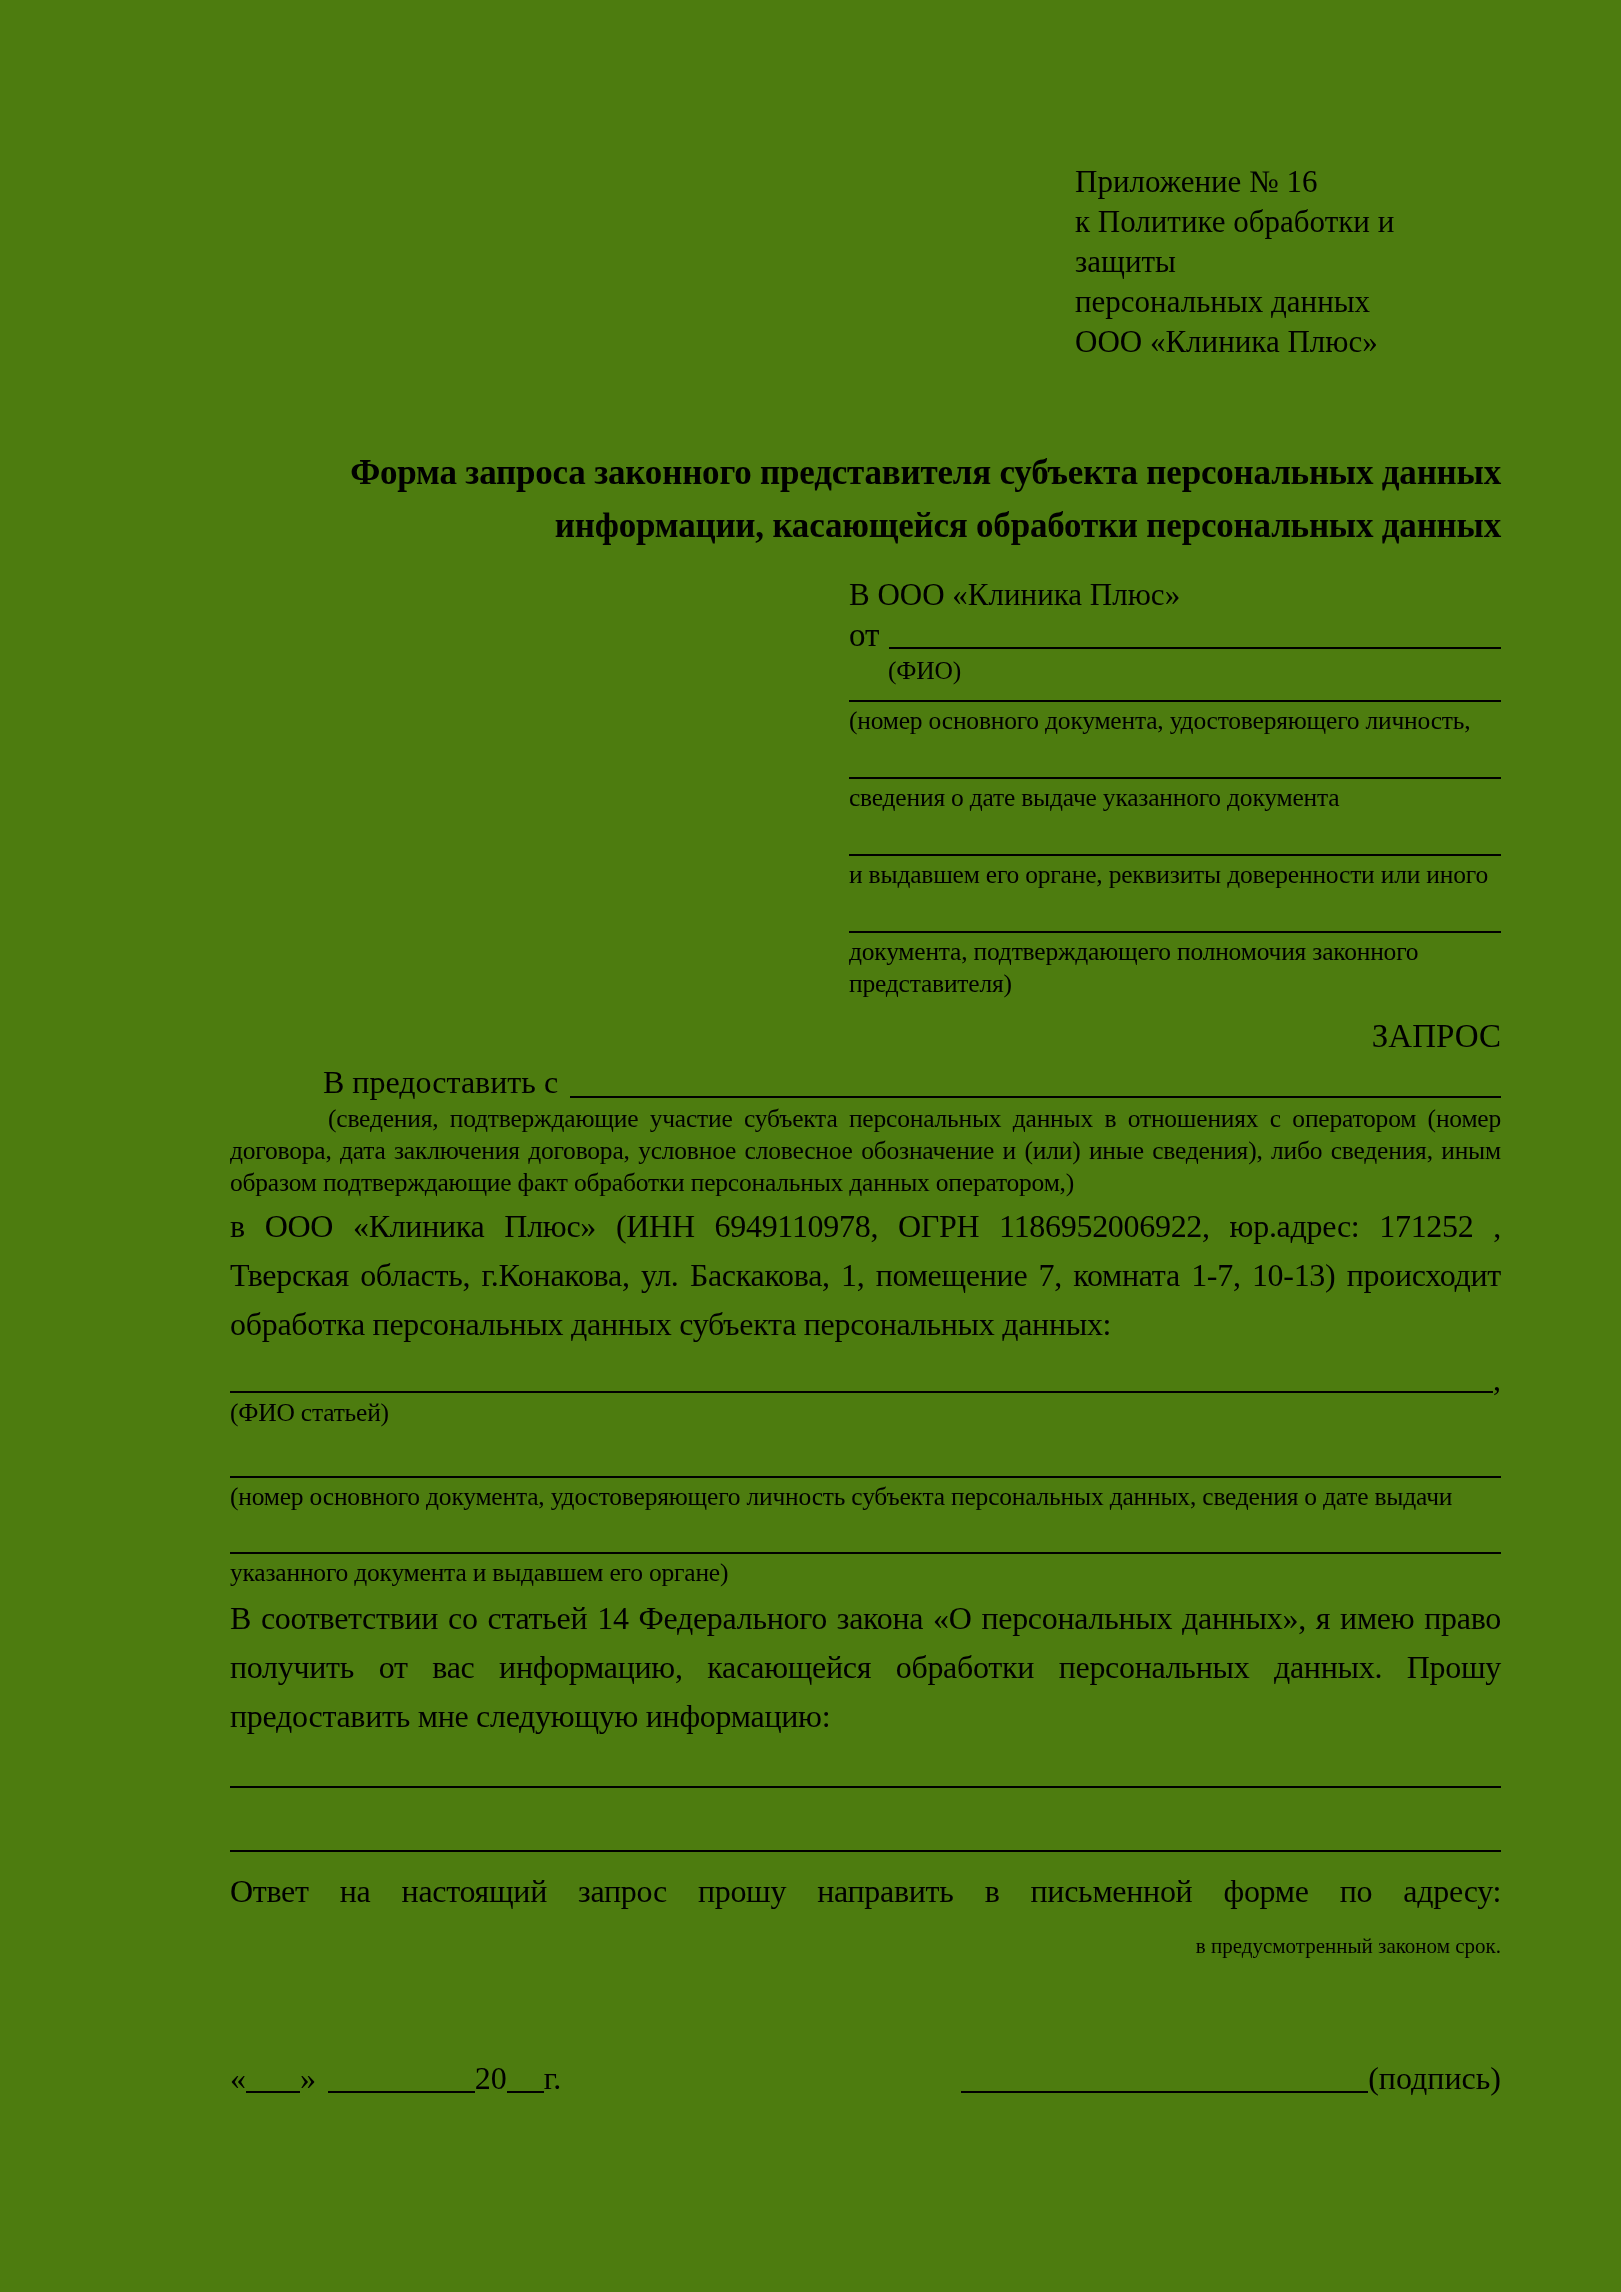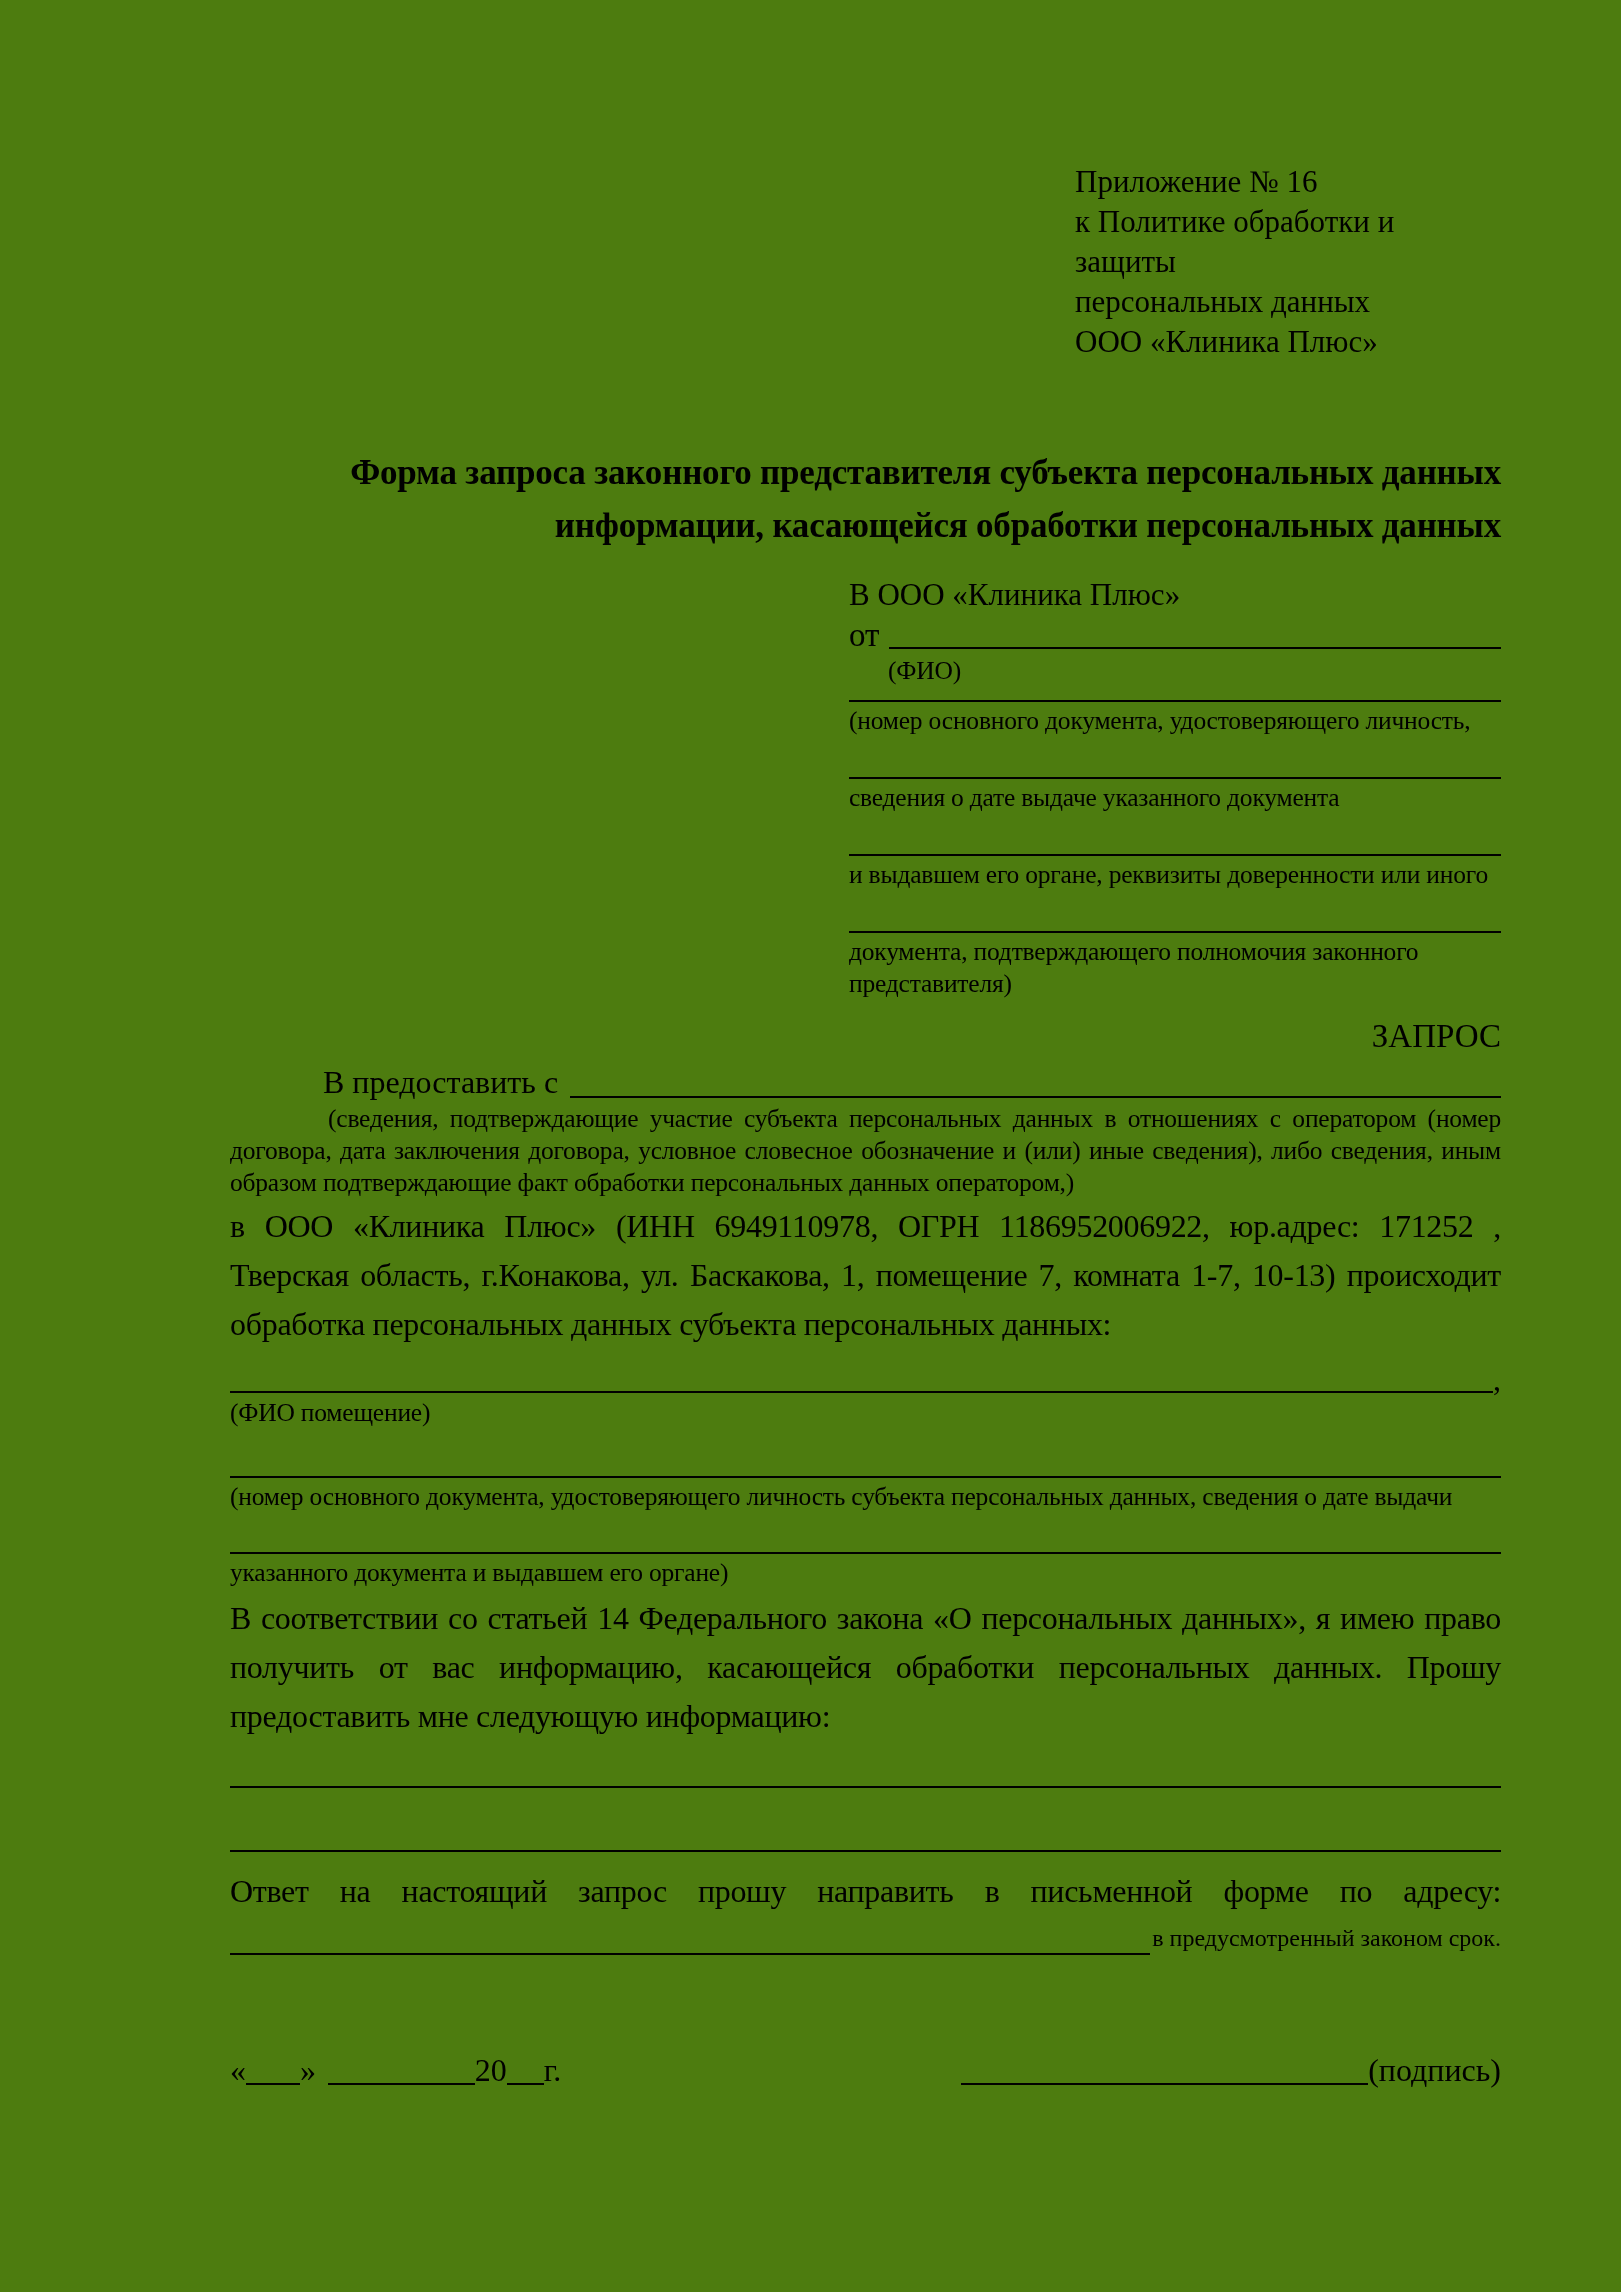--- a/index.html
+++ b/index.html
@@ -129,23 +129,24 @@
   }
   .mt48 { margin-top: 47px; }
   .mt40 { margin-top: 39px; }
   .law-para { margin-top: 4.9px; }
 
   .blank-1 { margin-top: 45px; }
   .blank-2 { margin-top: 62px; }
 
   .reply-para { margin-top: 15.7px; }
   .reply-row {
-    font-size: 24px;
+    font-size: 21px;
     line-height: 45px;
     margin-top: 0;
+    flex-direction: column;
   }
   .reply-row .tail { white-space: nowrap; margin-left: 2px; }
   .reply-row .fill { margin-bottom: 5.9px; }
 
   
   .footer-row {
     margin-top: 90px;
     display: flex;
     justify-content: space-between;
     align-items: flex-end;
@@ -213,21 +214,21 @@
     <span class="fill"></span>
   </div>
   <p class="small-cap justify lead-caption">(сведения, подтверждающие участие субъекта персональных данных в отношениях с оператором (номер договора, дата заключения договора, условное словесное обозначение и (или) иные сведения), либо сведения, иным образом подтверждающие факт обработки персональных данных оператором,)</p>
 
   <p class="body-text justify operator-para">в ООО «Клиника Плюс» (ИНН 6949110978, ОГРН 1186952006922, юр.адрес: 171252 , Тверская область, г.Конакова, ул. Баскакова, 1, помещение 7, комната 1-7, 10-13) происходит обработка персональных данных субъекта персональных данных:</p>
 
   <div class="row subject-row">
     <span class="fill"></span>
     <span>,</span>
   </div>
-  <div class="small-cap center">(ФИО помещение)</div>
+  <div class="small-cap center">(ФИО статьей)</div>
 
   <div class="wide-rule mt48"></div>
   <div class="small-cap center field-caption">(номер основного документа, удостоверяющего личность субъекта персональных данных, сведения о дате выдачи</div>
 
   <div class="wide-rule mt40"></div>
   <div class="small-cap center field-caption">указанного документа и выдавшем его органе)</div>
 
   <p class="body-text justify law-para">В соответствии со статьей 14 Федерального закона «О персональных данных», я имею право получить от вас информацию, касающейся обработки персональных данных. Прошу предоставить мне следующую информацию:</p>
 
   <div class="wide-rule blank-1"></div>

